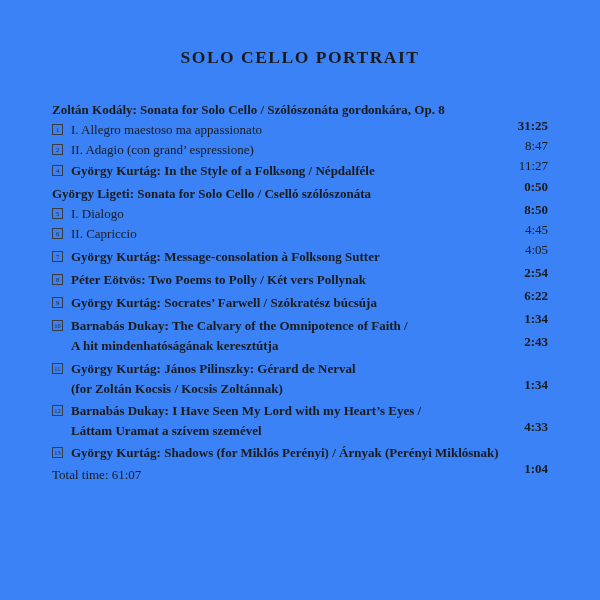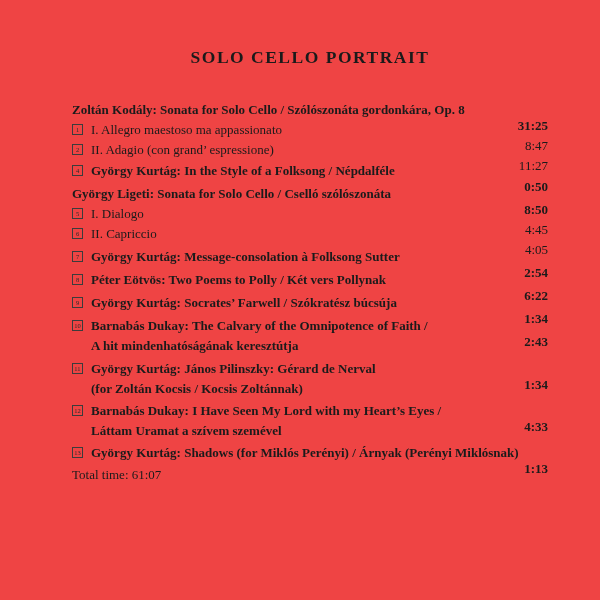--- a/index.html
+++ b/index.html
@@ -1,21 +1,21 @@
 <!DOCTYPE html>
 <html><head>
 <meta charset="utf-8">
 <style>
   html,body{margin:0;padding:0;background:#fff;}
   .page{
     position:relative;
     width:600px;height:600px;
-    background:#ef4444;
+    background:#3b82f6;
     box-sizing:border-box;
-    padding:46px 52px 0 72px;
+    padding:46px 52px 0 52px;
     font-family:"Liberation Serif","DejaVu Serif",serif;
     color:#1b1b1b;
     overflow:hidden;
   }
   .album-title{
     text-align:center;
     font-weight:bold;
     font-size:17.5px;
     letter-spacing:1.5px;
     line-height:22px;
@@ -148,19 +148,19 @@
 
     <div class="row bold g2">
       <span class="num">12</span>
       <span class="text"><span>Barnabás Dukay: I Have Seen My Lord with my Heart’s Eyes /</span><span class="line2">Láttam Uramat a szívem szemével</span></span>
       <span class="time">4:33</span>
     </div>
 
     <div class="row bold g2">
       <span class="num">13</span>
       <span class="text">György Kurtág: Shadows (for Miklós Perényi) / Árnyak (Perényi Miklósnak)</span>
-      <span class="time">1:13</span>
+      <span class="time">1:04</span>
     </div>
 
     <div class="total-row">Total time: 61:07</div>
 
   </div>
 </div>
 
 </body></html>

